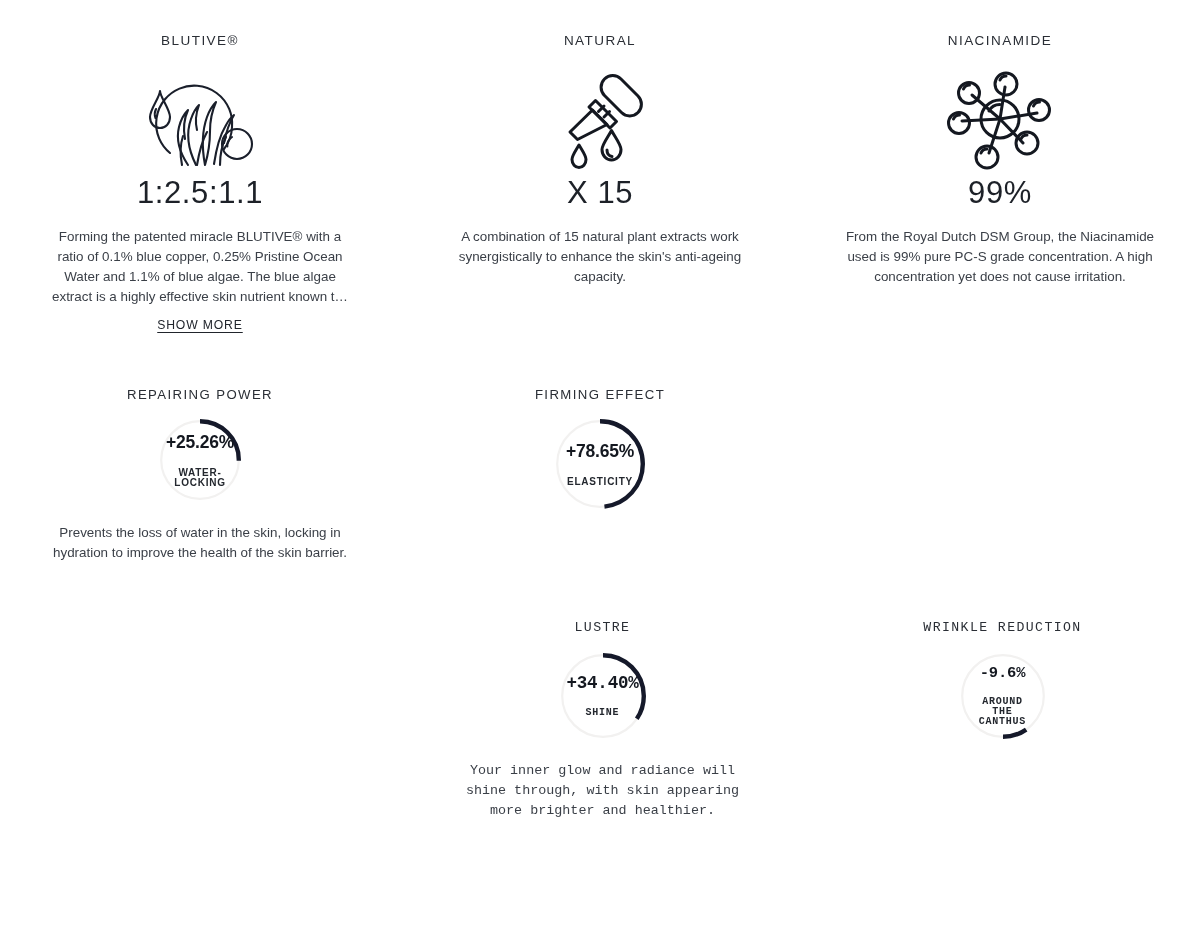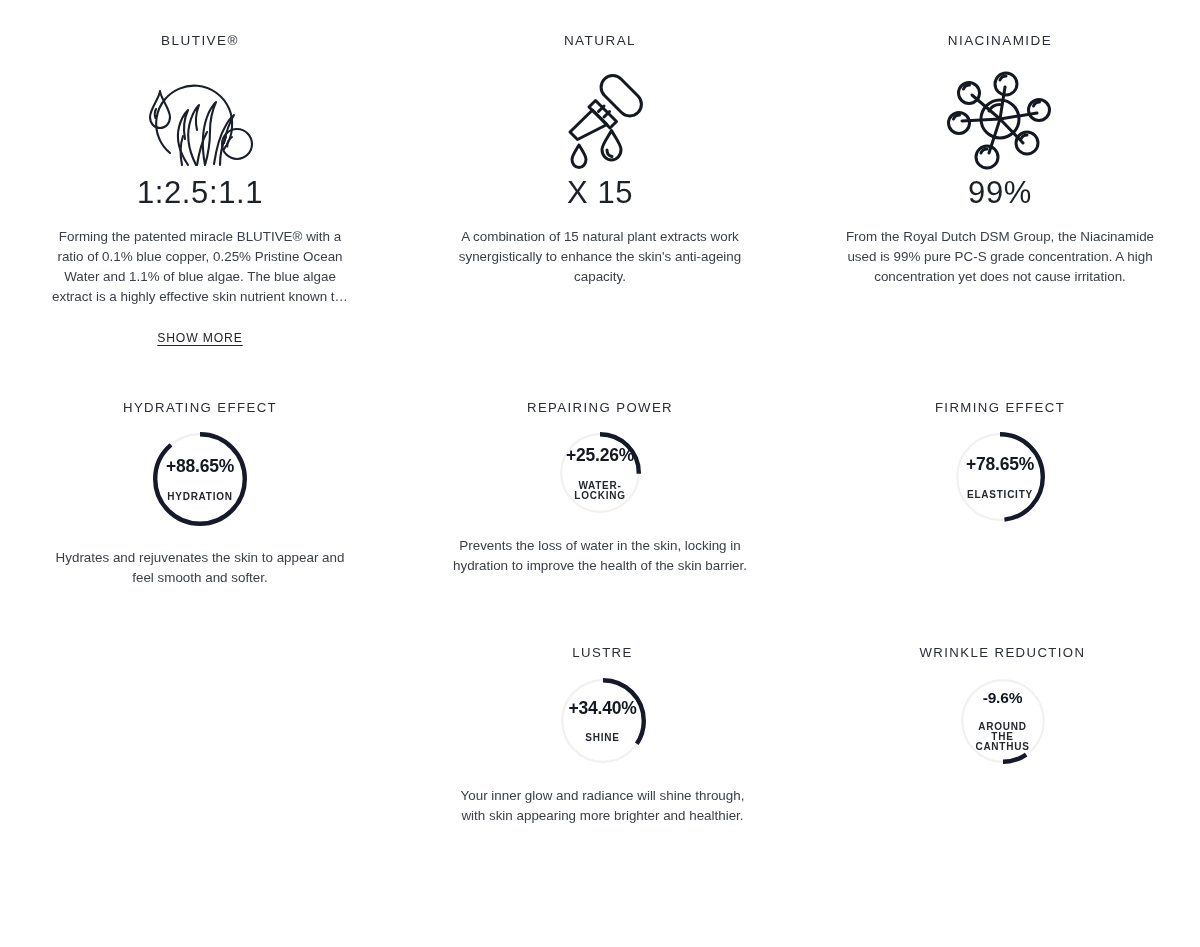--- a/index.html
+++ b/index.html
@@ -59,34 +59,34 @@
   .ing-desc {
     margin-top: 17px;
     width: 300px;
     font-size: 13.4px;
     line-height: 20px;
     color: #3a3f47;
     font-weight: 400;
   }
   .ing-desc.wide { width: 315px; }
   .show-more {
-    margin-top: 24px;
+    margin-top: 11px;
     font-size: 12.2px;
     letter-spacing: 0.85px;
     color: #21252c;
     text-decoration: underline;
     text-underline-offset: 3px;
     cursor: pointer;
     background: none; border: 0; padding: 0;
     font-family: inherit;
   }
 
   
   #row-stats-a { padding-top: 56px; }
-  #row-stats-b { padding-top: 58px; }
+  #row-stats-b { padding-top: 58px; font-family: Liberation Mono, monospace; }
 
   .stat-label {
     font-size: 13.2px;
     letter-spacing: 1.4px;
     text-transform: uppercase;
     color: #2a2e35;
     line-height: 1;
   }
   .ring-wrap {
     margin-top: 18px;
@@ -223,34 +223,20 @@
           <path d="M88.5 37 C89.5 34.5 92 33 94.5 33"></path>
         </svg>
       </div>
       <div class="ing-value">99%</div>
       <div class="ing-desc wide">From the Royal Dutch DSM Group, the Niacinamide used is 99% pure PC-S grade concentration. A high concentration yet does not cause irritation.</div>
     </div>
   </div>
 
   <div class="row" id="row-stats-a">
 
-    <div class="cell cell-w">
-      <div class="stat-label">HYDRATING EFFECT</div>
-      <div class="ring-wrap">
-          <svg width="94" height="94" viewBox="0 0 94 94">
-            <circle cx="47" cy="47" r="44.8" fill="none" stroke="#f2f1f0" stroke-width="2.2"></circle>
-            <circle cx="47" cy="47" r="44.8" fill="none" stroke="#15192a" stroke-width="4.4" stroke-linecap="butt" stroke-dasharray="249.53796111169873 281.48670176164546" transform="rotate(-90 47 47) scale(1 1)"></circle>
-          </svg>
-        <div class="ring-center">
-          <div class="ring-value">+88.65%</div>
-          <div class="ring-sub">HYDRATION</div>
-        </div>
-      </div>
-      <div class="stat-desc">Hydrates and rejuvenates the skin to appear and feel smooth and softer.</div>
-    </div>
 
     <div class="cell cell-w">
       <div class="stat-label">REPAIRING POWER</div>
       <div class="ring-wrap">
           <svg width="82" height="82" viewBox="0 0 82 82">
             <circle cx="41" cy="41" r="38.8" fill="none" stroke="#f2f1f0" stroke-width="2.2"></circle>
             <circle cx="41" cy="41" r="38.8" fill="none" stroke="#15192a" stroke-width="4.4" stroke-linecap="butt" stroke-dasharray="61.580745213430255 243.78758991856793" transform="rotate(-90 41 41) scale(1 1)"></circle>
           </svg>
         <div class="ring-center">
           <div class="ring-value">+25.26%</div>

